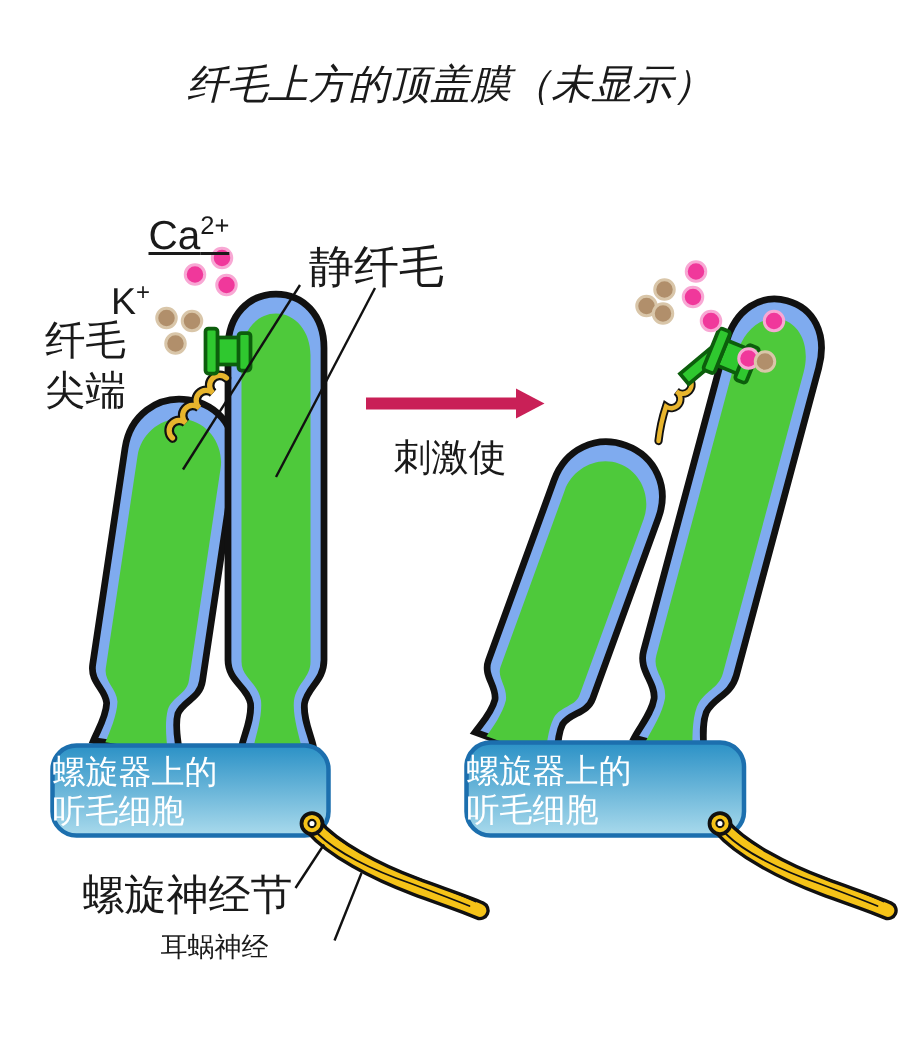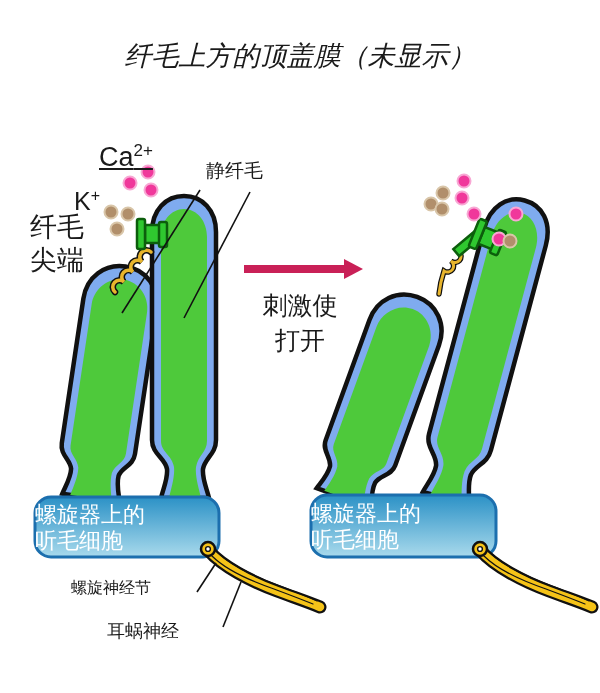--- a/index.html
+++ b/index.html
@@ -17,26 +17,26 @@
   body{font-family:"Liberation Sans",sans-serif;color:var(--text);}
   .canvas{position:relative;width:600px;height:693px;background:#fff;overflow:hidden;}
   .canvas svg{position:absolute;left:0;top:0;}
   .lbl{position:absolute;color:var(--text);white-space:nowrap;}
   .title{left:0;top:38px;width:600px;text-align:center;font-size:27px;line-height:37px;font-weight:500;font-style:italic;}
   .ca{left:99px;top:141px;font-size:27px;text-decoration:underline;}
   .ca sup{font-size:17px;}
   .k{left:74px;top:187px;font-size:25px;}
   .k sup{font-size:16px;}
   .cilia-tip{left:30px;top:211px;font-size:27px;line-height:33px;}
-  .stereocilia{left:206px;top:158px;font-size:19px;text-align:right;}
+  .stereocilia{left:206px;top:158px;font-size:30px;text-align:right;}
   .stimulus{left:245px;top:288px;width:110px;text-align:center;font-size:25px;line-height:35px;}
   .boxlabel{width:184px;text-align:left;color:#fff;font-size:22px;line-height:26px;}
   .boxlabel.left{left:35px;top:502px;}
   .boxlabel.right{left:311px;top:501px;width:185px;}
-  .ganglion{left:55px;top:578px;font-size:16px;margin-left:16px;}
+  .ganglion{left:55px;top:578px;font-size:28px;}
   .cochlear{left:107px;top:619px;font-size:18px;}
 </style>
 </head>
 <body>
 
 <div class="canvas">
 
   <svg width="600" height="693" viewBox="0 0 600 693">
     <defs>
       <linearGradient id="boxGrad" x1="0" y1="0" x2="0" y2="1">
@@ -182,21 +182,20 @@
 
   <div class="lbl cilia-tip">
     <div>纤毛</div>
     <div>尖端</div>
   </div>
 
   <div class="lbl stereocilia">静纤毛</div>
 
   <div class="lbl stimulus">
     <div>刺激使</div>
-    <div>打开</div>
   </div>
 
   <div class="lbl boxlabel left">
     <div>螺旋器上的</div>
     <div>听毛细胞</div>
   </div>
   <div class="lbl boxlabel right">
     <div>螺旋器上的</div>
     <div>听毛细胞</div>
   </div>

